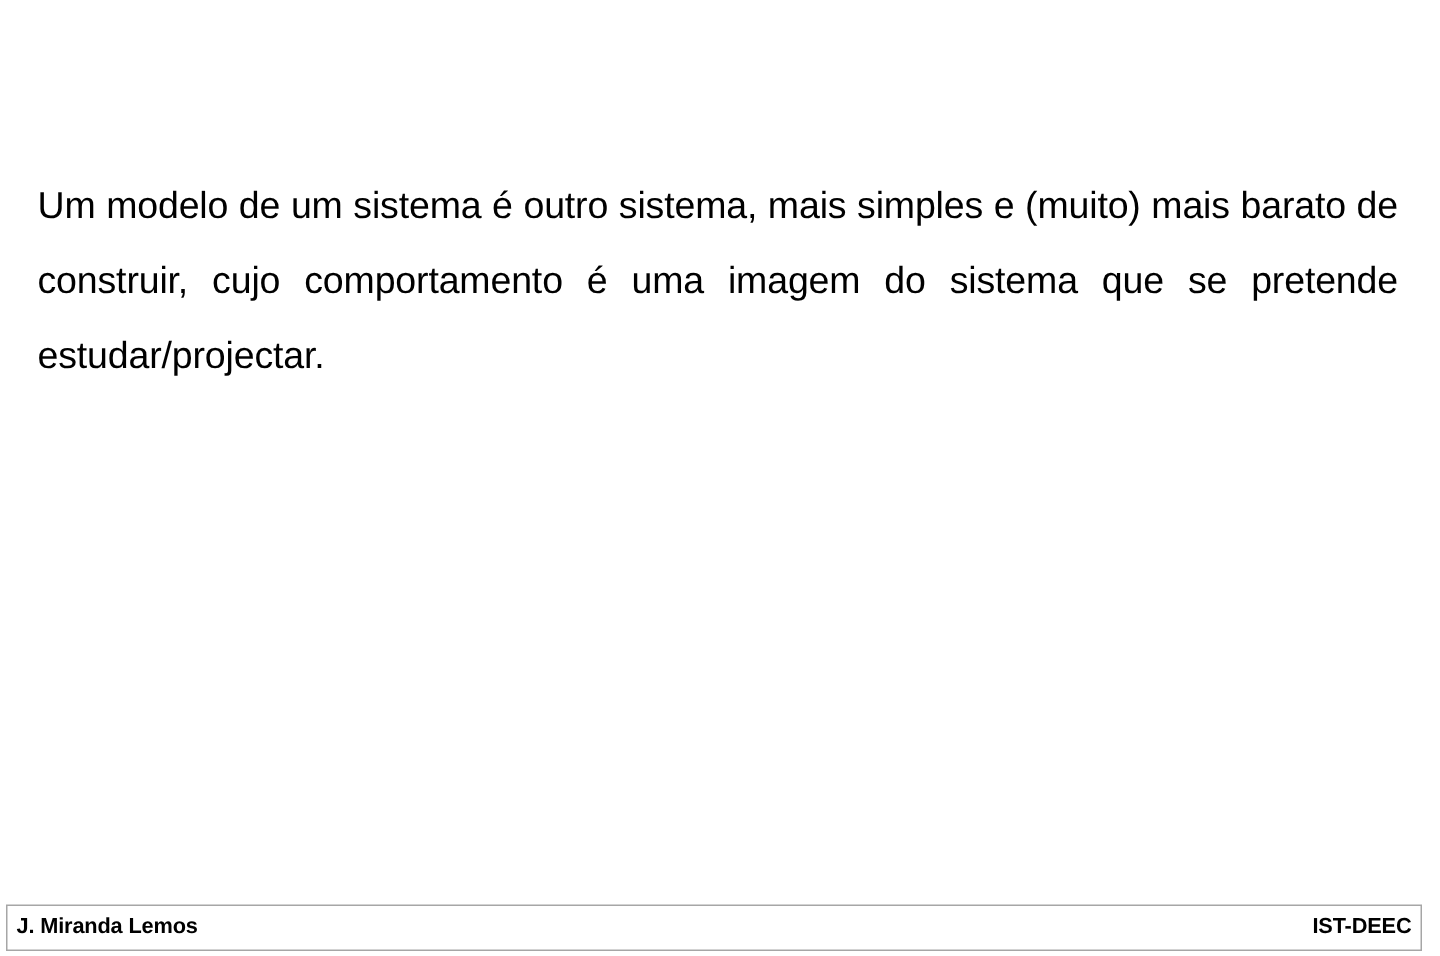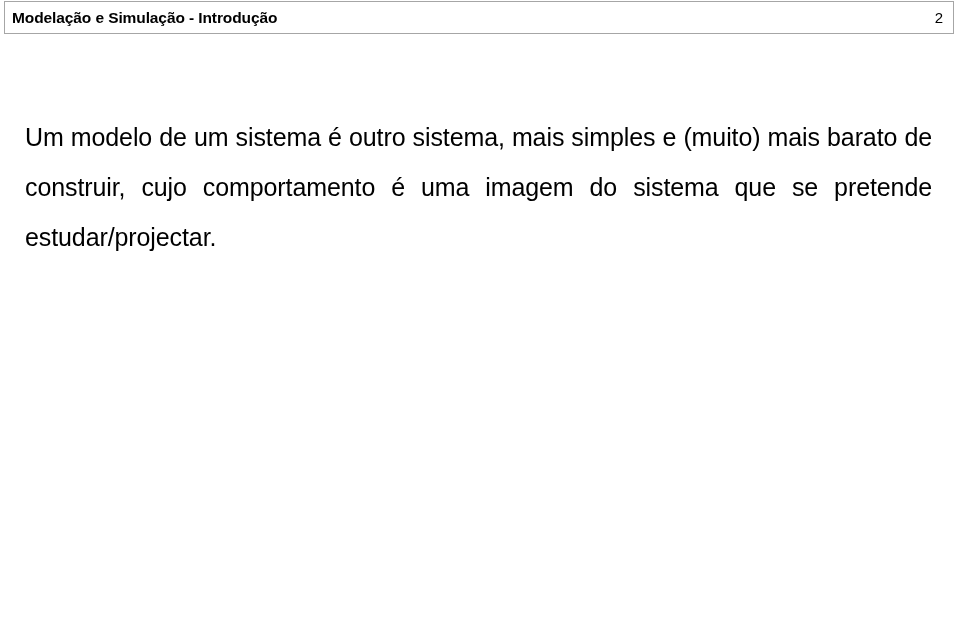--- a/index.html
+++ b/index.html
@@ -106,25 +106,25 @@
     line-height: 1;
     letter-spacing: -0.1px;
     white-space: nowrap;
   }
 </style>
 </head>
 <body>
 
 <div class="slide">
 
-  <div class="header-bar">
-    <span class="header-title">Modelação e Simulação - Introdução</span>
-    <span class="header-page-number">2</span>
-  </div>
 
 
   <div class="body-content">
     <p class="body-paragraph">Um modelo de um sistema é outro sistema, mais simples e (muito) mais barato de construir, cujo comportamento é uma imagem do sistema que se pretende estudar/projectar.</p>
     <div class="paragraph-gap"></div>
   </div>
 
+  <div class="footer-bar">
+    <span class="footer-author">J. Miranda Lemos</span>
+    <span class="footer-org">IST-DEEC</span>
+  </div>
 
 </div>
 
 </body></html>

